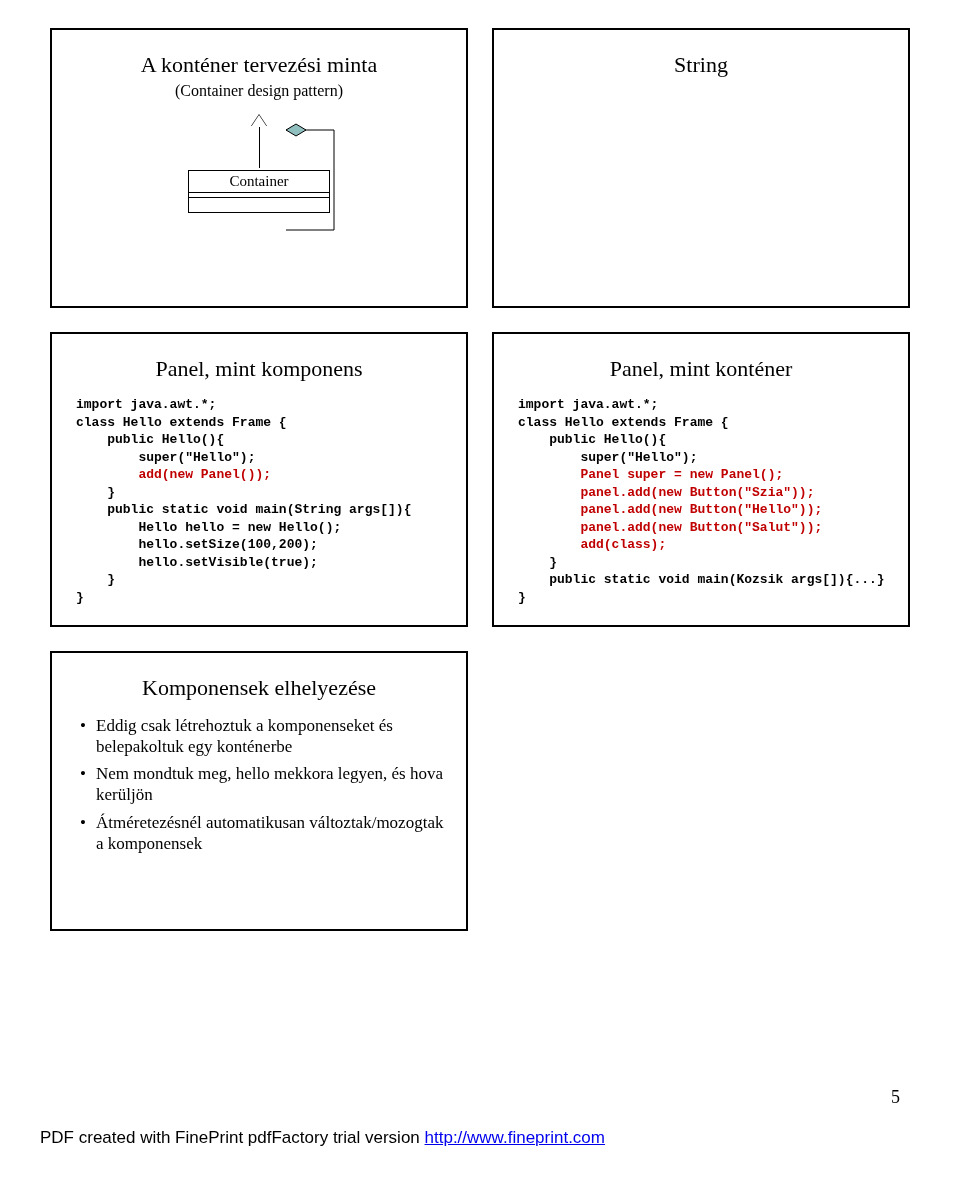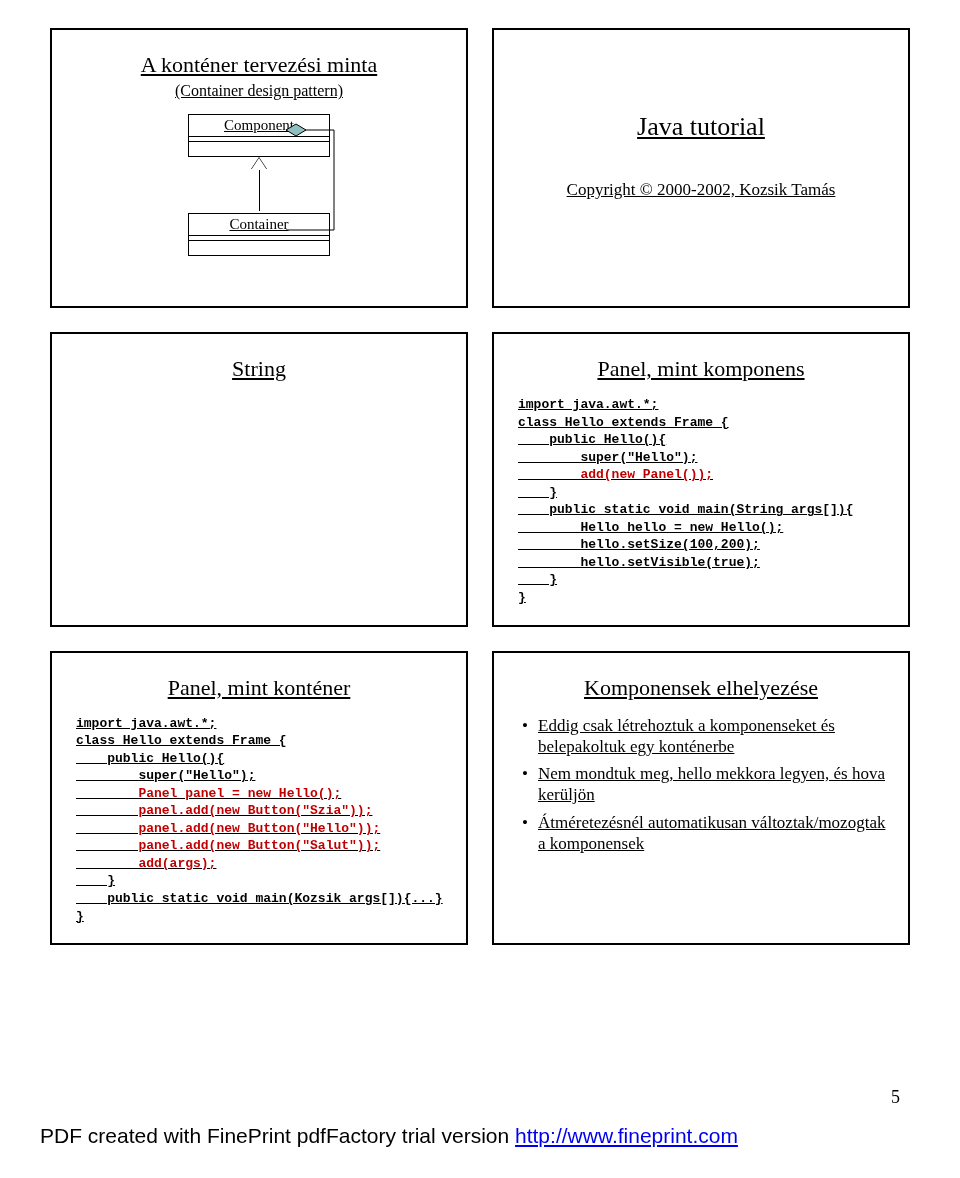--- a/index.html
+++ b/index.html
@@ -1,77 +1,66 @@
 <!DOCTYPE html>
 <html><head>
 <meta charset="utf-8">
 <style>
   html,body{margin:0;padding:0;background:#fff;font-family:"Times New Roman",Times,serif;color:#000;}
   .page{width:960px;min-height:1178px;position:relative;background:#fff;}
   .grid{display:grid;grid-template-columns:1fr 1fr;grid-template-rows:auto auto auto;gap:24px 24px;padding:28px 50px 0 50px;}
-  .slide{border:2px solid #000;min-height:280px;padding:18px 22px 18px 22px;box-sizing:border-box;position:relative;text-decoration:underline;}
+  .slide{border:2px solid #000;min-height:280px;padding:18px 22px 18px 22px;box-sizing:border-box;position:relative;}
   .title{font-size:22px;text-align:center;margin:4px 0 14px 0;font-weight:400;}
   .sub{font-size:16px;text-align:center;margin-top:-10px;}
   .bullets{margin:8px 0 0 6px;padding:0;}
   .bullets li{font-size:17px;margin:6px 0;line-height:1.25;list-style:none;position:relative;padding-left:16px;}
   .bullets li:before{content:"•";position:absolute;left:0;top:0;}
   .code{font-family:"Courier New",Courier,monospace;font-size:13px;font-weight:bold;white-space:pre;line-height:1.35;margin-top:6px;}
   .red{color:#c00000;}
   .uml{display:flex;flex-direction:column;align-items:center;margin-top:8px;}
   .uml-box{border:1px solid #000;width:140px;text-align:center;font-size:15px;}
   .uml-row{border-bottom:1px solid #000;padding:2px 0;}
   .uml-row:last-child{border-bottom:none;height:10px;}
   .conn{position:relative;width:1px;height:52px;background:#000;margin:2px 0;}
   .tri{width:0;height:0;border-left:8px solid transparent;border-right:8px solid transparent;border-bottom:12px solid #fff;position:absolute;top:-1px;left:-7.5px;}
   .tri-outline{width:0;height:0;border-left:8px solid transparent;border-right:8px solid transparent;border-bottom:12px solid #000;position:absolute;top:-2px;left:-7.5px;}
-  .footer{position:absolute;bottom:30px;left:40px;font-family:Arial,Helvetica,sans-serif;font-size:21px;}
+  .footer{position:absolute;bottom:30px;left:40px;font-family:Arial,Helvetica,sans-serif;font-size:17px;}
   .footer a{color:#0000ee;text-decoration:underline;}
   .pagenum{position:absolute;bottom:70px;right:60px;font-size:18px;}
   .center{text-align:center;}
   .copy{font-size:17px;}
   .code-block{margin-left:2px;}
 </style>
 </head>
 <body>
 
 <div class="page">
   <div class="grid">
 
     <div class="slide">
       <div class="title">A konténer tervezési minta</div>
       <div class="title sub">(Container design pattern)</div>
       <div class="uml" style="position:relative;">
-        <div class="uml-box">
-          <div class="uml-row">Component</div>
-          <div class="uml-row"></div>
-          <div class="uml-row"></div>
-        </div>
         <div class="conn">
           <div class="tri-outline"></div>
           <div class="tri"></div>
         </div>
         <div class="uml-box" style="position:relative;">
           <div class="uml-row">Container</div>
           <div class="uml-row"></div>
           <div class="uml-row"></div>
         </div>
 
         <svg width="240" height="150" style="position:absolute;top:-2px;left:60px;pointer-events:none;">
           <polyline points="152,18 200,18 200,118 152,118" fill="none" stroke="#000" stroke-width="1"></polyline>
           <polygon points="152,18 162,12 172,18 162,24" fill="#8fbfbf" stroke="#000" stroke-width="1"></polygon>
         </svg>
       </div>
     </div>
 
-    <div class="slide">
-      <div style="height:60px;"></div>
-      <div class="title" style="font-size:26px;">Java tutorial</div>
-      <div style="height:24px;"></div>
-      <div class="center copy">Copyright © 2000-2002, Kozsik Tamás</div>
-    </div>
 
     <div class="slide">
       <div class="title">String</div>
     </div>
 
     <div class="slide">
       <div class="title">Panel, mint komponens</div>
       <div class="code code-block"><span>import java.awt.*;</span>
 <span>class Hello extends Frame {</span>
 <span>    public Hello(){</span>
@@ -85,25 +74,25 @@
 <span>    }</span>
 <span>}</span></div>
     </div>
 
     <div class="slide">
       <div class="title">Panel, mint konténer</div>
       <div class="code code-block"><span>import java.awt.*;</span>
 <span>class Hello extends Frame {</span>
 <span>    public Hello(){</span>
 <span>        super("Hello");</span>
-<span class="red">        Panel panel = new Hello();</span>
+<span class="red">        Panel super = new Panel();</span>
 <span class="red">        panel.add(new Button("Szia"));</span>
 <span class="red">        panel.add(new Button("Hello"));</span>
 <span class="red">        panel.add(new Button("Salut"));</span>
-<span class="red">        add(args);</span>
+<span class="red">        add(class);</span>
 <span>    }</span>
 <span>    public static void main(Kozsik args[]){...}</span>
 <span>}</span></div>
     </div>
 
     <div class="slide">
       <div class="title">Komponensek elhelyezése</div>
       <ul class="bullets">
         <li>Eddig csak létrehoztuk a komponenseket és belepakoltuk egy konténerbe</li>
         <li>Nem mondtuk meg, hello mekkora legyen, és hova kerüljön</li>

